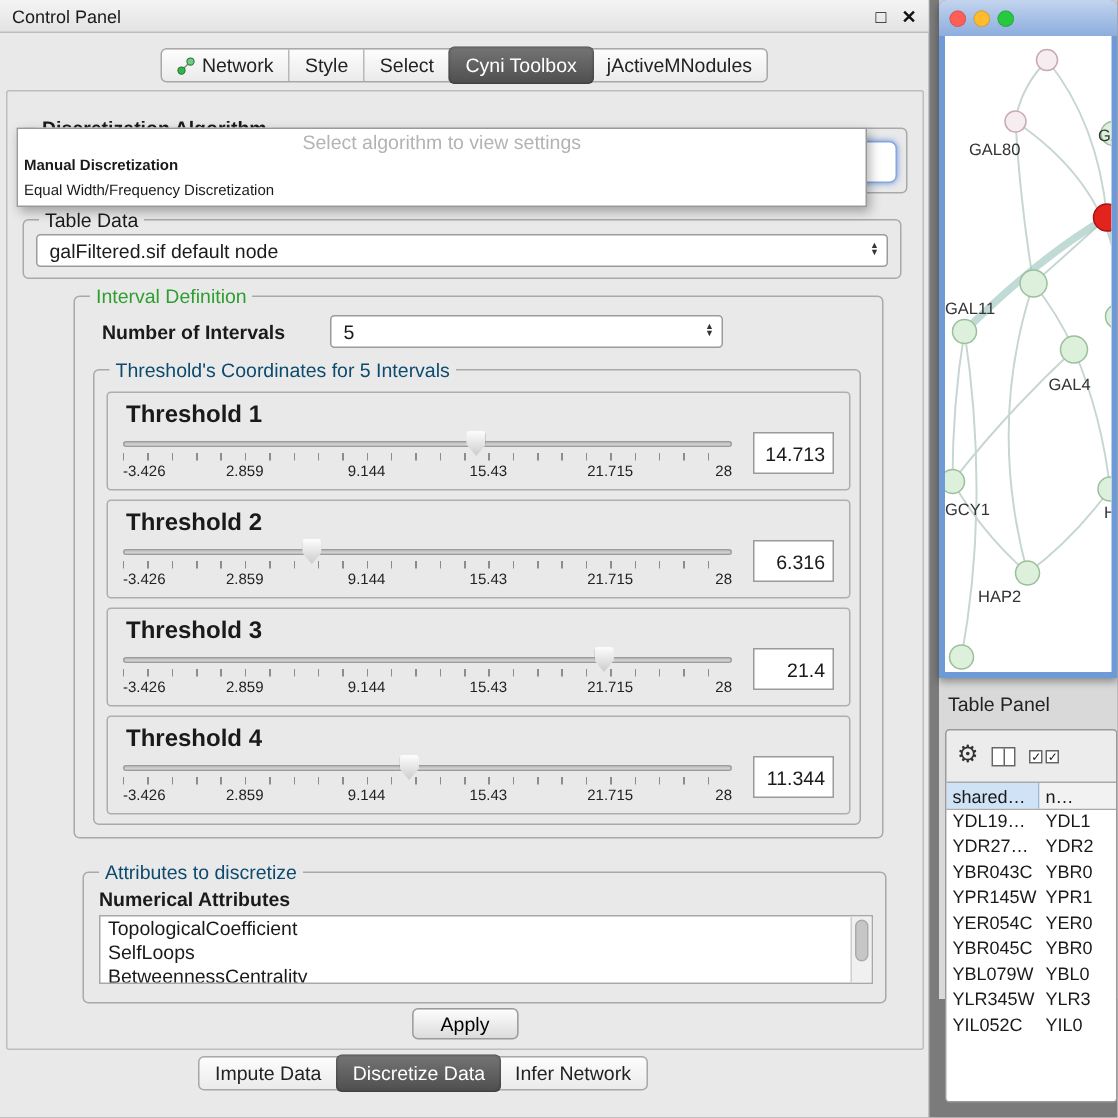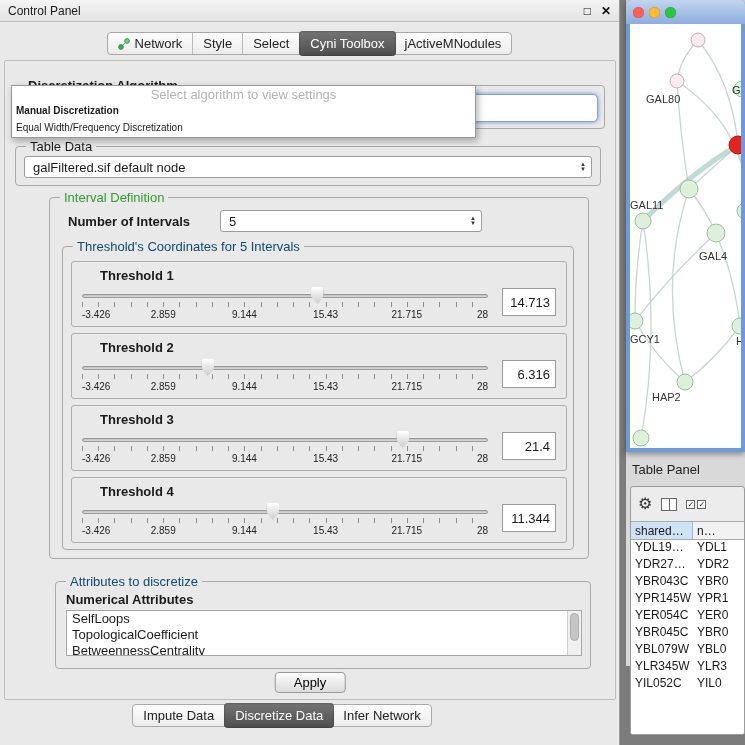--- a/index.html
+++ b/index.html
@@ -24,37 +24,37 @@
 
   .group { position:absolute; border:1px solid #a9a9a9; border-radius:4px; }
   .group-title { position:absolute; top:-8px; left:10px; background:#e9e9e9; padding:0 4px; font-size:13px; white-space:nowrap; }
   .t-bold { font-weight:bold; }
   .t-green { color:#2e9e2e; }
   .t-blue { color:#0c4a6e; }
 
   .g-algo { left:8px; top:24px; width:592px; height:44px; z-index:1; }
   .combo-ghost { position:absolute; left:8px; top:8px; width:576px; height:28px; background:#fff; border:1px solid #86a6dd; border-radius:5px; box-shadow:0 0 4px rgba(70,125,220,.85); }
 
-  .popup { position:absolute; left:6px; top:24px; width:465px; height:53px; background:#fff; border:1px solid #9a9a9a; box-shadow:2px 3px 7px rgba(0,0,0,.3); z-index:6; }
+  .popup { position:absolute; left:6px; top:24px; width:567px; height:53px; background:#fff; border:1px solid #9a9a9a; box-shadow:2px 3px 7px rgba(0,0,0,.3); z-index:6; }
   .popup-header { text-align:center; color:#b3b3b3; font-size:13px; padding-top:1px; }
   .popup-item { font-size:10px; padding:1px 0 1px 4px; line-height:15px; }
   .popup-item.bold { font-weight:bold; }
 
   .g-tabledata { left:10px; top:85px; width:586px; height:40px; }
   .combo { position:relative; background:#fff; border:1px solid #9b9b9b; border-radius:3px; font-size:13px; display:flex; align-items:center; padding:0 22px 0 8px; height:22px; }
   .combo .stepper { position:absolute; right:5px; top:50%; transform:translateY(-50%); display:flex; flex-direction:column; align-items:center; line-height:5px; font-size:6px; color:#333; }
   .combo-tabledata { position:absolute; left:8px; top:9px; width:568px; }
 
   .g-interval { left:44px; top:136px; width:540px; height:362px; }
   .num-row-label { position:absolute; left:18px; top:16px; font-size:13px; font-weight:bold; }
   .combo-intervals { position:absolute; left:170px; top:12px; width:262px; }
 
   .g-thresholds { position:absolute; left:12px; top:48px; width:512px; height:304px; border:1px solid #a9a9a9; border-radius:4px; }
   .th-panel { position:absolute; left:8px; width:496px; height:66px; border:1px solid #aeaeae; border-radius:3px; background:#e9e9e9; }
-  .th-label { position:absolute; left:28px; top:6px; font-size:13px; font-weight:bold; }
+  .th-label { position:absolute; left:12px; top:6px; font-size:16px; font-weight:bold; }
   .th-row { position:absolute; left:10px; right:10px; top:24px; display:flex; align-items:flex-start; gap:14px; }
   .slider { position:relative; flex:1; height:40px; }
   .slider .track { position:absolute; left:0; right:0; top:8px; height:4px; background:linear-gradient(#bdbdbd,#dadada); border:1px solid #9c9c9c; border-radius:2px; }
   .slider .thumb { position:absolute; top:1px; width:13px; height:17px; transform:translateX(-50%); background:linear-gradient(#fefefe,#cccccc); clip-path:polygon(10% 0,90% 0,100% 14%,100% 55%,50% 100%,0 55%,0 14%); filter:drop-shadow(0 1px 1px rgba(0,0,0,.45)); }
   .slider .ticks { position:absolute; left:0; right:0; top:16px; height:5px; background-image:repeating-linear-gradient(to right,#8c8c8c 0 1px,transparent 1px 4%); }
   .slider .scale { position:absolute; left:0; right:0; top:23px; height:12px; font-size:10px; color:#222; }
   .scale span { position:absolute; top:0; }
   .s0{left:0;} .s1{left:20%;transform:translateX(-50%);} .s2{left:40%;transform:translateX(-50%);}
   .s3{left:60%;transform:translateX(-50%);} .s4{left:80%;transform:translateX(-50%);} .s5{right:0;}
   .th-value { width:54px; height:28px; background:#fff; border:1px solid #9a9a9a; font-size:13px; display:flex; align-items:center; justify-content:flex-end; padding-right:5px; margin-top:2px; }
@@ -256,22 +256,22 @@
           </div>
         </div>
 
       </div>
     </div>
 
     <div class="group g-attrs">
       <span class="group-title t-blue">Attributes to discretize</span>
       <span class="attrs-title">Numerical Attributes</span>
       <div class="attr-list">
+        <div class="attr-item">TopologicalCoefficient</div>
         <div class="attr-item">SelfLoops</div>
-        <div class="attr-item">TopologicalCoefficient</div>
         <div class="attr-item">BetweennessCentrality</div>
         <div class="attr-scrollbar">
           <div class="attr-scroll-thumb"></div>
         </div>
       </div>
     </div>
 
     <button class="apply-btn">Apply</button>
   </div>
 

